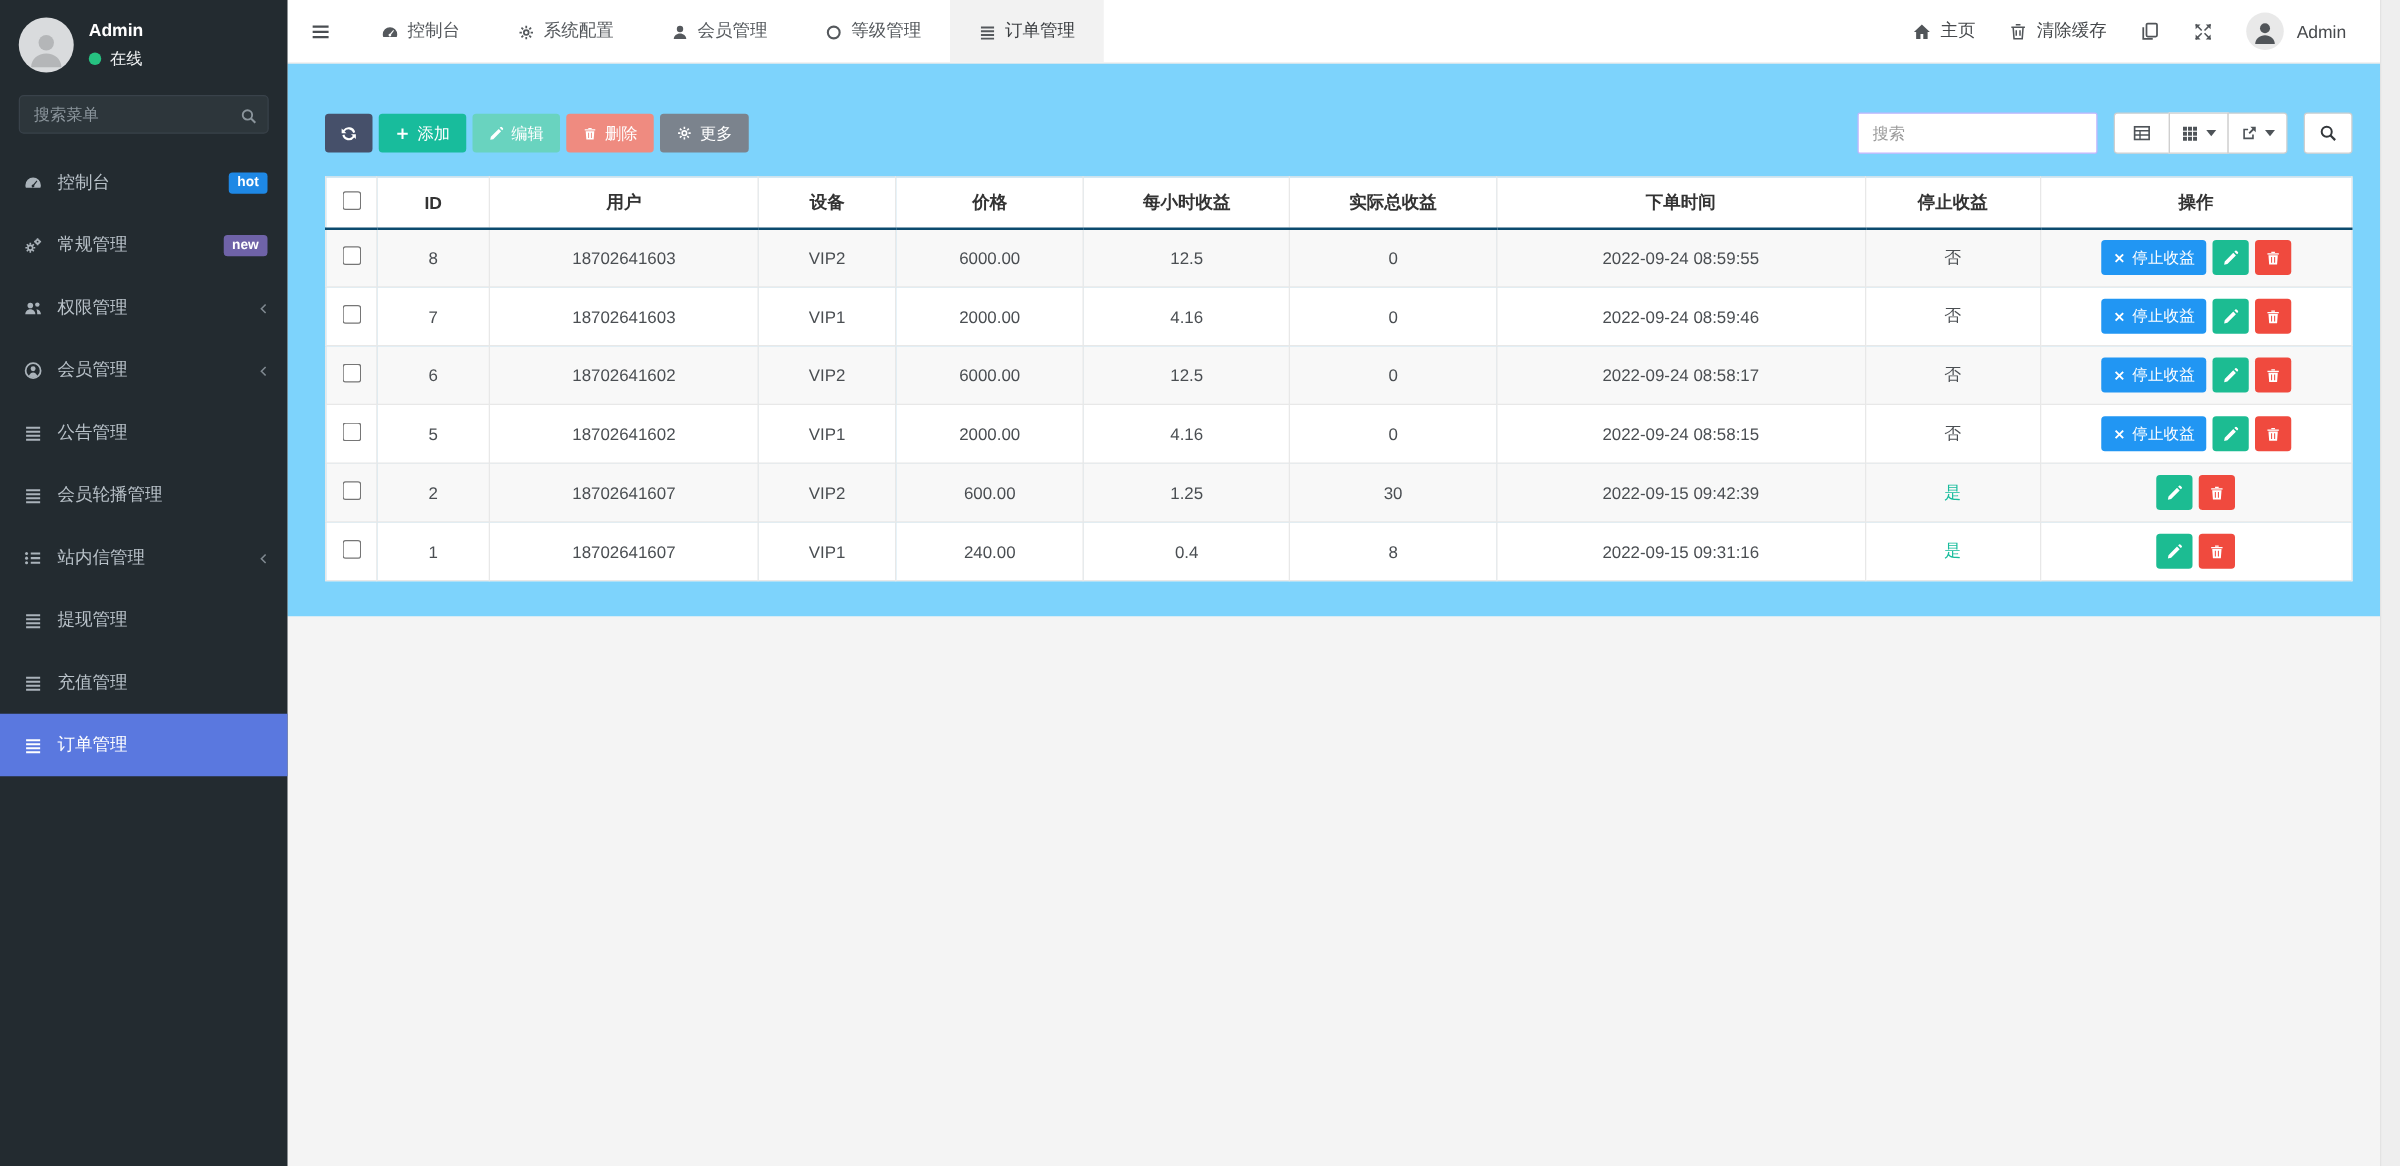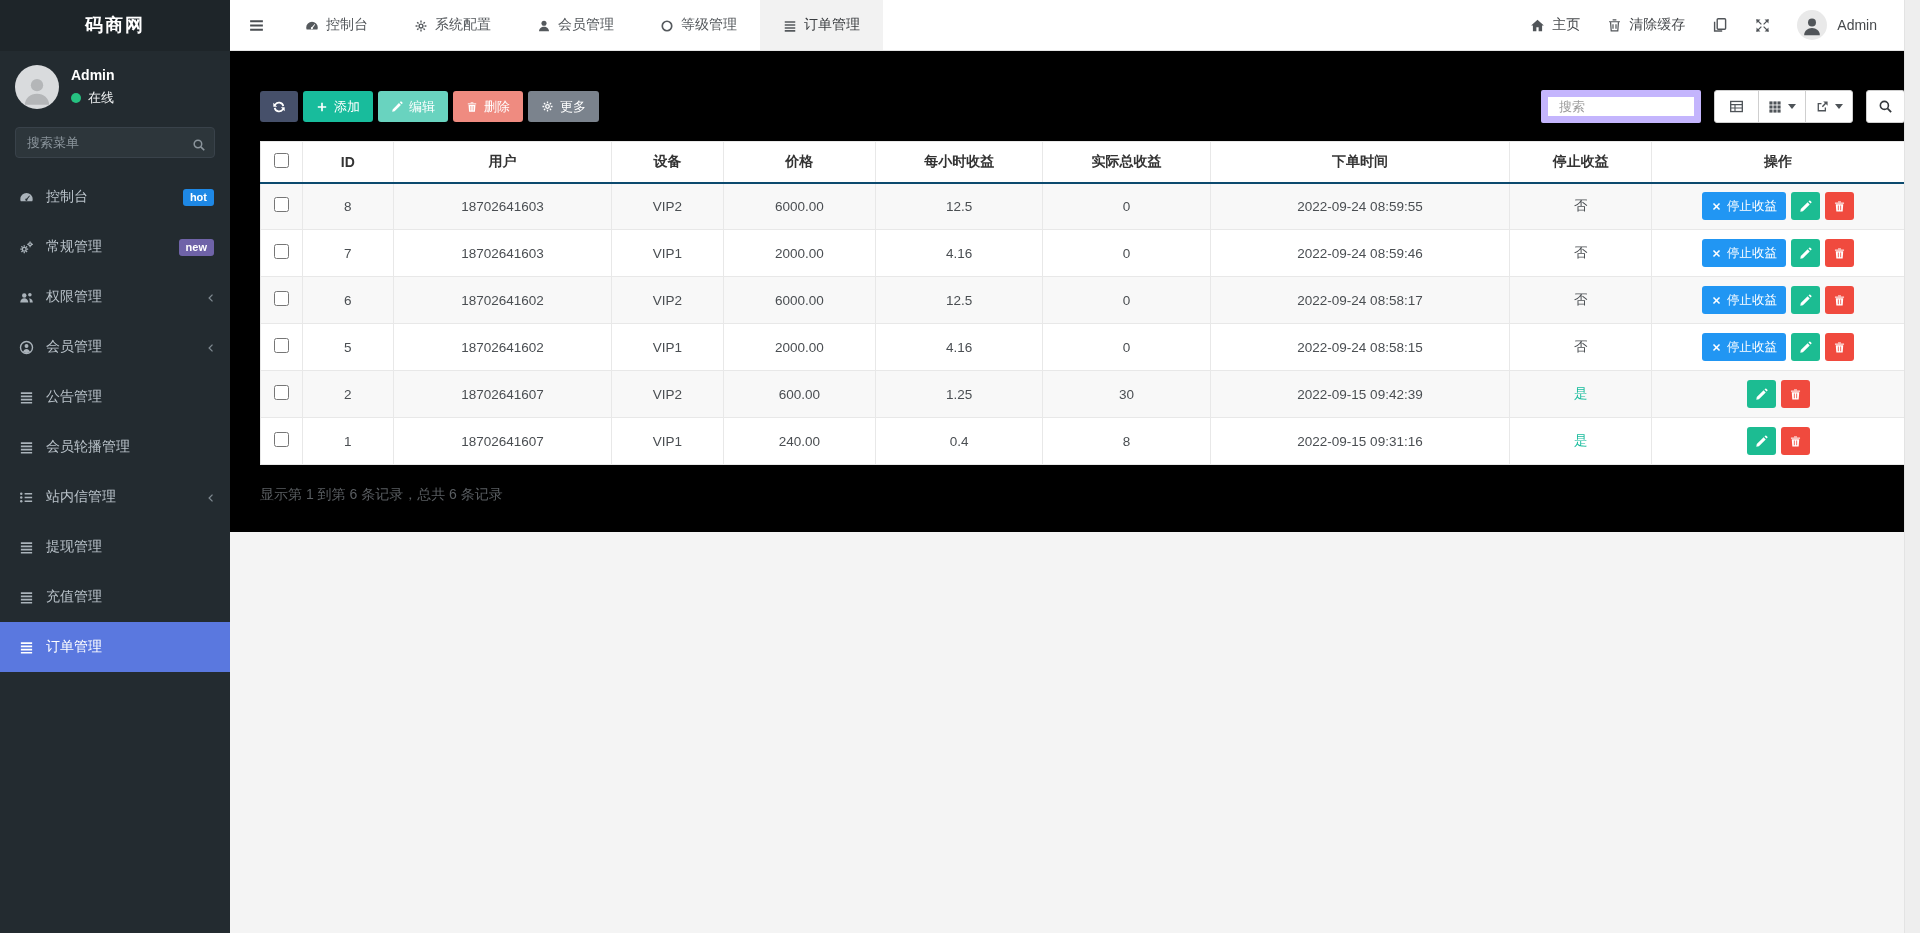--- a/index.html
+++ b/index.html
@@ -51,33 +51,33 @@
     margin-left:27px; cursor:pointer; }
   .nav-right .nr-item svg { color:#515559; }
   .nav-right .nr-label { margin-left:7px; }
   .nav-avatar { width:30px; height:30px; border-radius:50%; background:#e9e9e9;
     position:relative; overflow:hidden; }
   .nav-avatar svg { position:absolute; left:4px; top:5px; color:#bcbcbc; }
   .nav-user { margin-left:10px !important; }
 
   
   .content { height:882px; background:#f4f4f4; }
-  .panel { background:#000000; padding:39px 15px 28px 30px; }
+  .panel { background:#7dd3fc; padding:39px 38px 28px 30px; }
   .toolbar { display:flex; align-items:center; margin-bottom:18px; }
   .tb-btn { height:31px; border:none; border-radius:3px; color:#fff; font-size:13px;
     display:inline-flex; align-items:center; padding:0 13px; margin-right:5px; cursor:pointer;
     font-family:inherit; }
   .tb-btn span { margin-left:6px; }
   .tb-btn.refresh { background:var(--btn-refresh); padding:0 12px; }
   .tb-btn.add { background:var(--btn-success); }
   .tb-btn.edit-d { background:var(--btn-success-disabled); cursor:default; }
   .tb-btn.del-d { background:var(--btn-danger-disabled); cursor:default; }
   .tb-btn.more { background:var(--btn-more); }
   .tb-right { margin-left:auto; display:flex; align-items:center; }
-  .tb-search { width:160px; height:33px; border:7px solid #c4b5fd; border-radius:2px;
+  .tb-search { width:192px; height:33px; border:1px solid #c4b5fd; border-radius:2px;
     font-size:13px; padding:0 11px; color:#333; outline:none; font-family:inherit; }
   .tb-search::placeholder { color:#9a9a9a; }
   .view-group { display:flex; margin-left:13px; }
   .vg-btn { height:33px; min-width:45px; background:#fff; border:1px solid #cfcfcf;
     color:#4e5358; display:inline-flex; align-items:center; justify-content:center;
     margin-left:-1px; cursor:pointer; padding:0 9px; }
   .vg-btn:first-child { border-radius:3px 0 0 3px; margin-left:0; }
   .vg-btn:last-child { border-radius:0 3px 3px 0; }
   .caret { width:0; height:0; border-left:4px solid transparent; border-right:4px solid transparent;
     border-top:5px solid #4e5358; margin-left:6px; }
@@ -221,21 +221,20 @@
         <path d="M9.4 1.6h5v5l-1.9-1.9-3.5 3.5-1.2-1.2 3.5-3.5z"></path>
         <path d="M12.6 8.6V13H3V3.4h4.4v1.5H4.5v6.6h6.6V8.6z"></path>
       </symbol>
     <symbol id="i-x" viewBox="0 0 16 16">
         <path d="M3.6 3.6l8.8 8.8M12.4 3.6l-8.8 8.8" stroke="currentColor" stroke-width="2.2" fill="none"></path>
       </symbol>
   </defs>
 </svg>
 
 <aside class="sidebar">
-  <div class="brand">码商网</div>
 
   <div class="user-panel">
     <div class="avatar">
       <svg width="34" height="40">
           <use href="#i-user" width="34" height="40"></use>
         </svg>
     </div>
     <div class="up-info">
       <div class="up-name">Admin</div>
       <div class="up-status">
@@ -743,18 +742,17 @@
                 <svg width="13" height="13">
                       <use href="#i-trash" width="13" height="13"></use>
                     </svg>
               </button>
             </div>
           </td>
         </tr>
       </tbody>
       </table>
 
-      <div class="summary">显示第 1 到第 6 条记录，总共 6 条记录</div>
     </div>
   </div>
 </div>
 
 <div class="scroll-strip"></div>
 
 </body></html>

